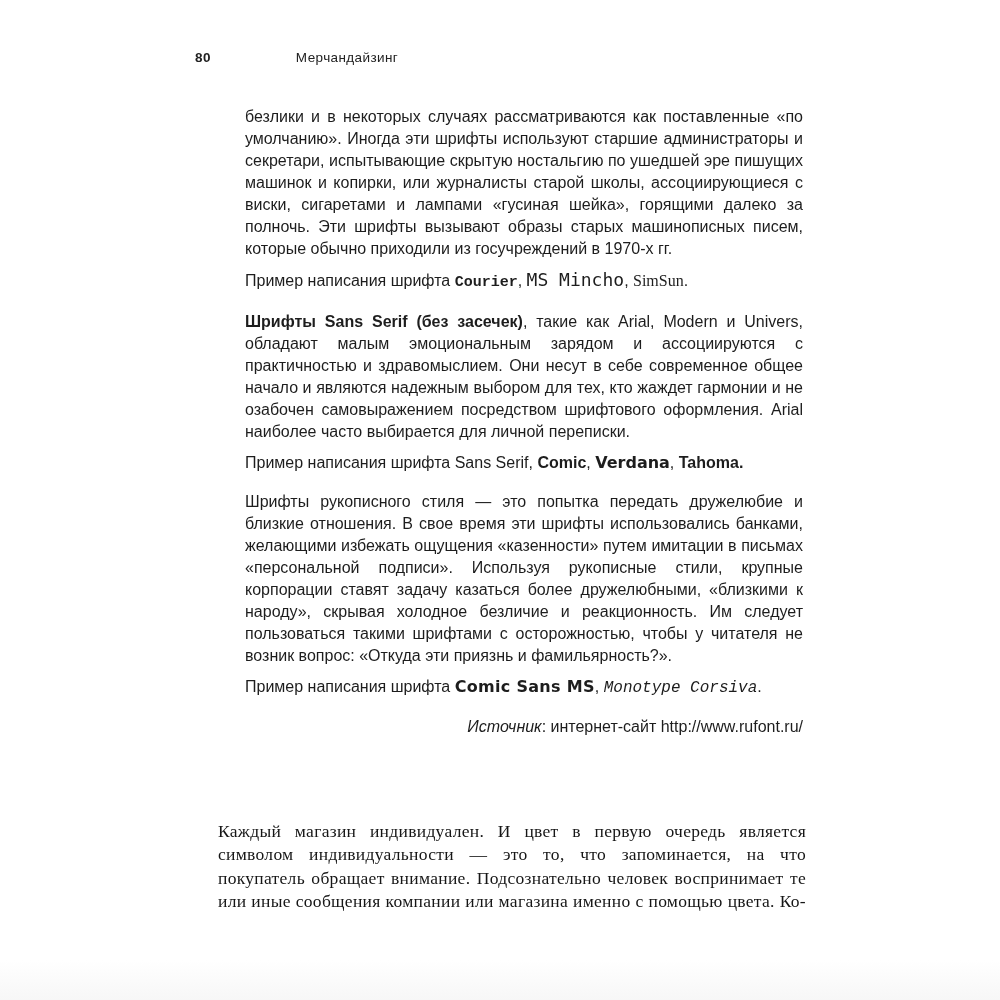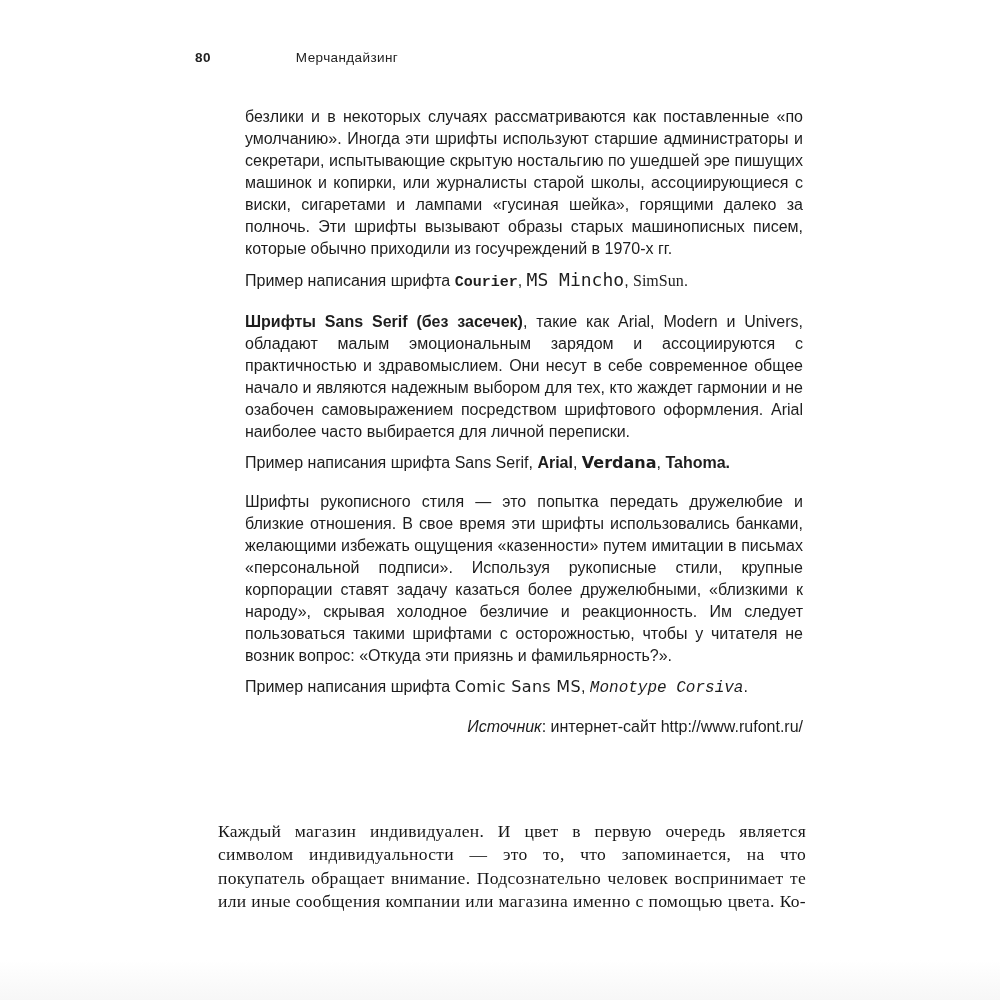--- a/index.html
+++ b/index.html
@@ -38,21 +38,21 @@
   }
   .excerpt p.body { margin: 0 0 9px 0; }
   .excerpt p.example { margin: 4px 0 17px 0; text-align: left; }
 
   .mono-bold { font-family: "Liberation Mono", "DejaVu Sans Mono", monospace; font-weight: bold; font-size: 15px; }
   .mono      { font-family: "DejaVu Sans Mono", monospace; font-size: 18px; }
   .serif-sample { font-family: "Liberation Serif", serif; font-size: 16px; }
   .bold { font-weight: bold; }
   .verdana-sample { font-family: "DejaVu Sans", sans-serif; font-weight: bold; }
   .tahoma-sample  { font-family: "Liberation Sans", sans-serif; font-weight: bold; }
-  .comic-sample   { font-family: "DejaVu Sans", sans-serif; font-weight: normal; letter-spacing: 0.3px; text-align: right; }
+  .comic-sample   { font-family: "DejaVu Sans", sans-serif; font-weight: bold; letter-spacing: 0.3px; text-align: right; }
   .corsiva-sample { font-family: Liberation Mono, monospace; font-style: italic; }
 
   .source-line { text-align: right !important; margin: 14px 0 0 0 !important; }
   .source-label { font-style: italic; }
 
   
   .section-heading {
     position: absolute;
     top: 752px;
     left: 193px;
@@ -88,21 +88,21 @@
   </div>
 
   <div class="excerpt">
 
     <p class="body">безлики и в некоторых случаях рассматриваются как поставленные «по умолчанию». Иногда эти шрифты используют старшие администраторы и секретари, испытывающие скрытую ностальгию по ушедшей эре пишущих машинок и копирки, или журналисты старой школы, ассоциирующиеся с виски, сигаретами и лампами «гусиная шейка», горящими далеко за полночь. Эти шрифты вызывают образы старых машинописных писем, которые обычно приходили из госучреждений в 1970-х гг.</p>
 
     <p class="example"><span>Пример написания шрифта </span><span class="mono-bold">Courier</span><span>, </span><span class="mono">MS Mincho</span><span>, </span><span class="serif-sample">SimSun</span><span>.</span></p>
 
     <p class="body"><strong>Шрифты Sans Serif (без засечек)</strong><span>, такие как Arial, Modern и Univers, обладают малым эмоциональным зарядом и ассоциируются с практичностью и здравомыслием. Они несут в себе современное общее начало и являются надежным выбором для тех, кто жаждет гармонии и не озабочен самовыражением посредством шрифтового оформления. Arial наиболее часто выбирается для личной переписки.</span></p>
 
-    <p class="example"><span>Пример написания шрифта Sans Serif, </span><span class="bold">Arial</span><span>, </span><span class="verdana-sample">Verdana</span><span>, </span><span class="tahoma-sample">Tahoma.</span></p>
+    <p class="example"><span>Пример написания шрифта Sans Serif, </span><span class="bold">Comic</span><span>, </span><span class="verdana-sample">Verdana</span><span>, </span><span class="tahoma-sample">Tahoma.</span></p>
 
     <p class="body">Шрифты рукописного стиля — это попытка передать дружелюбие и близкие отношения. В свое время эти шрифты использовались банками, желающими избежать ощущения «казенности» путем имитации в письмах «персональной подписи». Используя рукописные стили, крупные корпорации ставят задачу казаться более дружелюбными, «близкими к народу», скрывая холодное безличие и реакционность. Им следует пользоваться такими шрифтами с осторожностью, чтобы у читателя не возник вопрос: «Откуда эти приязнь и фамильярность?».</p>
 
     <p class="example"><span>Пример написания шрифта </span><span class="comic-sample">Comic Sans MS</span><span>, </span><span class="corsiva-sample">Monotype Corsiva</span><span>.</span></p>
 
     <p class="example source-line"><span class="source-label">Источник</span><span>: интернет-сайт http://www.rufont.ru/</span></p>
 
   </div>
 
 

